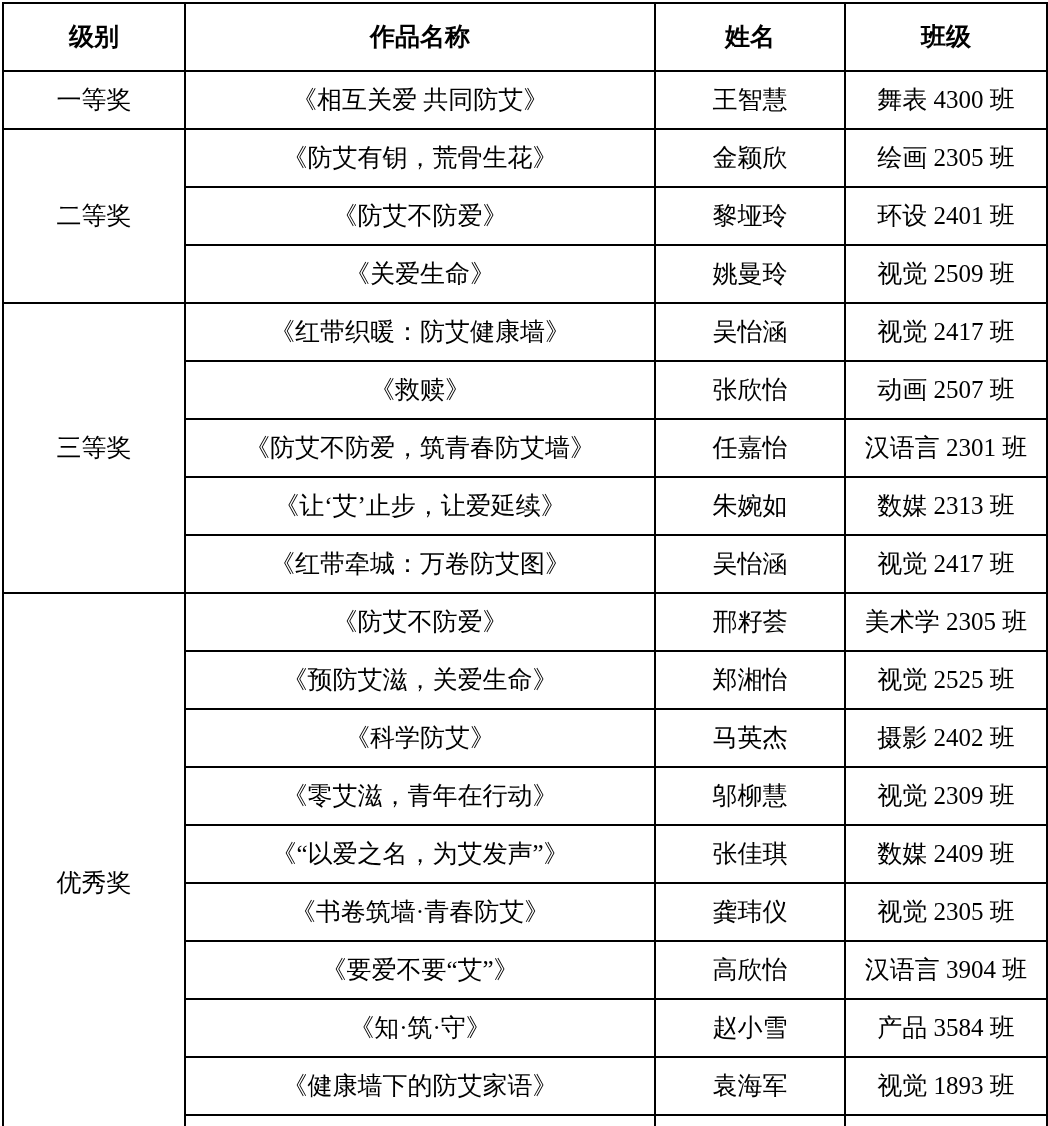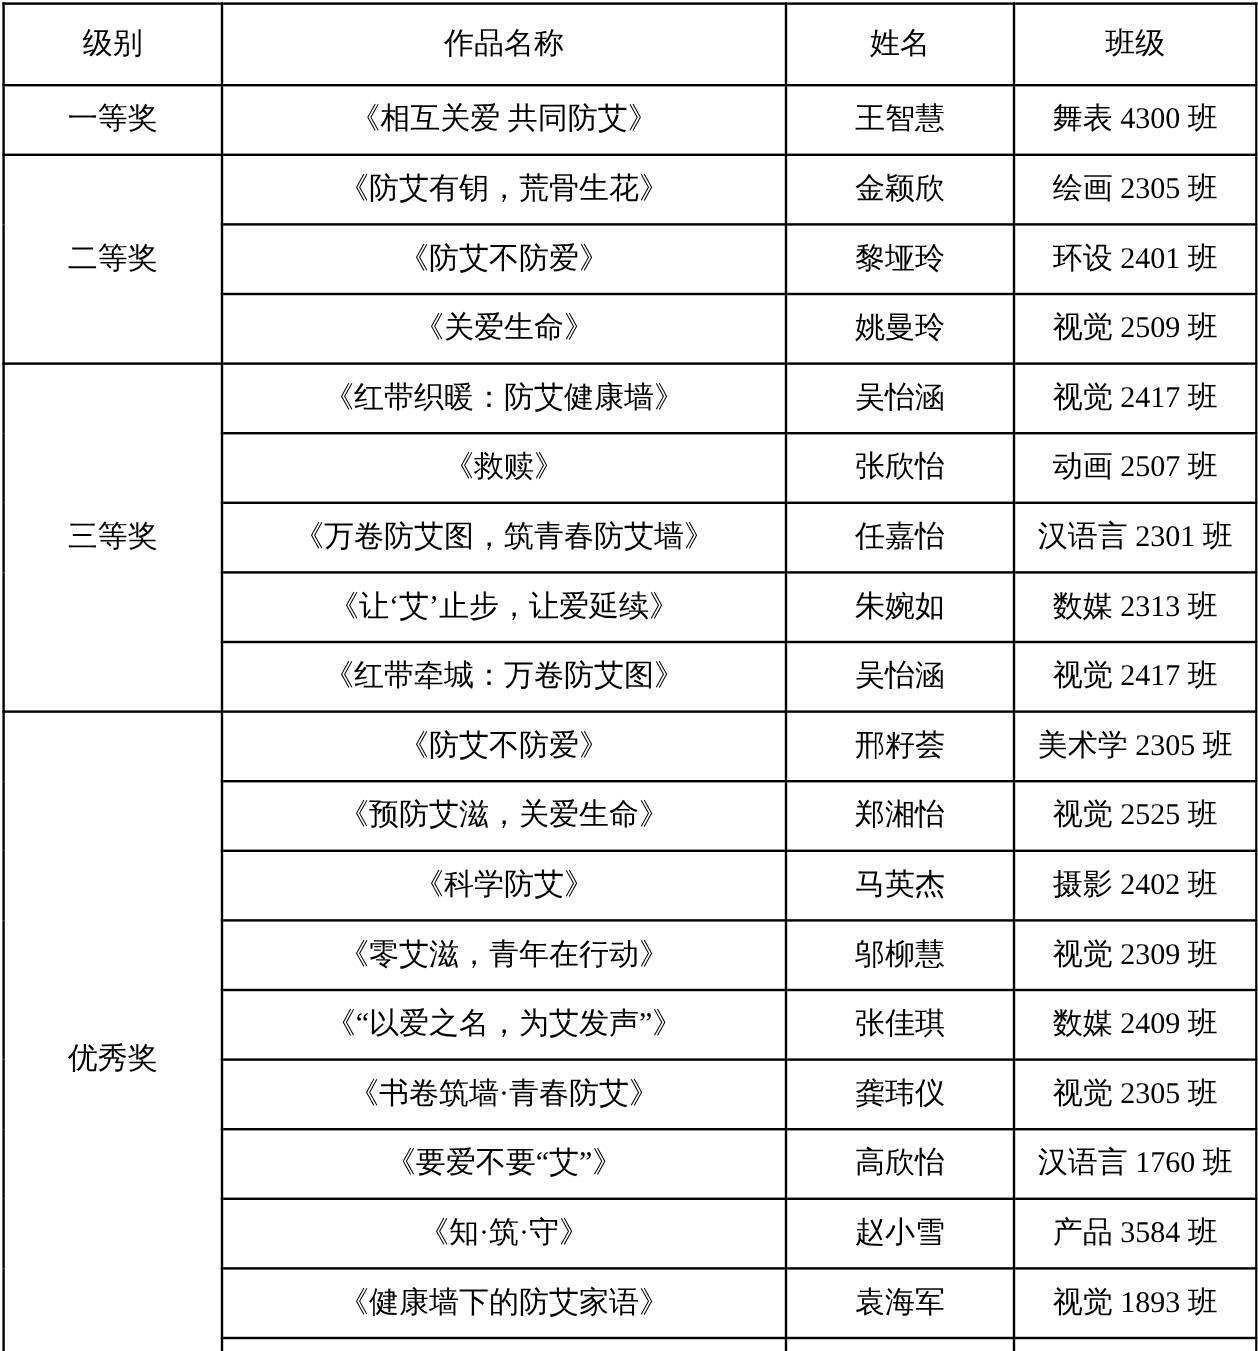--- a/index.html
+++ b/index.html
@@ -25,20 +25,21 @@
     vertical-align: middle;
     font-weight: normal;
     font-size: 25px;
     line-height: 1.25;
     padding: 0;
     white-space: nowrap;
   }
   #award-table thead th {
     height: 66px;
     font-size: 25px;
+    font-weight: bold;
   }
   #award-table tbody td {
     height: 56px;
   }
   col.c-level  { width: 182px; }
   col.c-title  { width: 470px; }
   col.c-name   { width: 190px; }
   col.c-class  { width: 202px; }
   td.level-cell {
     font-size: 25px;
@@ -90,21 +91,21 @@
         <td>《红带织暖：防艾健康墙》</td>
         <td>吴怡涵</td>
         <td>视觉 2417 班</td>
       </tr>
       <tr>
         <td>《救赎》</td>
         <td>张欣怡</td>
         <td>动画 2507 班</td>
       </tr>
       <tr>
-        <td>《万卷防艾图，筑青春防艾墙》</td>
+        <td>《防艾不防爱，筑青春防艾墙》</td>
         <td>任嘉怡</td>
         <td>汉语言 2301 班</td>
       </tr>
       <tr>
         <td>《让‘艾’止步，让爱延续》</td>
         <td>朱婉如</td>
         <td>数媒 2313 班</td>
       </tr>
       <tr>
         <td>《红带牵城：万卷防艾图》</td>
@@ -138,21 +139,21 @@
         <td>数媒 2409 班</td>
       </tr>
       <tr>
         <td>《书卷筑墙·青春防艾》</td>
         <td>龚玮仪</td>
         <td>视觉 2305 班</td>
       </tr>
       <tr>
         <td>《要爱不要“艾”》</td>
         <td>高欣怡</td>
-        <td>汉语言 1760 班</td>
+        <td>汉语言 3904 班</td>
       </tr>
       <tr>
         <td>《知·筑·守》</td>
         <td>赵小雪</td>
         <td>产品 3584 班</td>
       </tr>
       <tr>
         <td>《健康墙下的防艾家语》</td>
         <td>袁海军</td>
         <td>视觉 1893 班</td>

